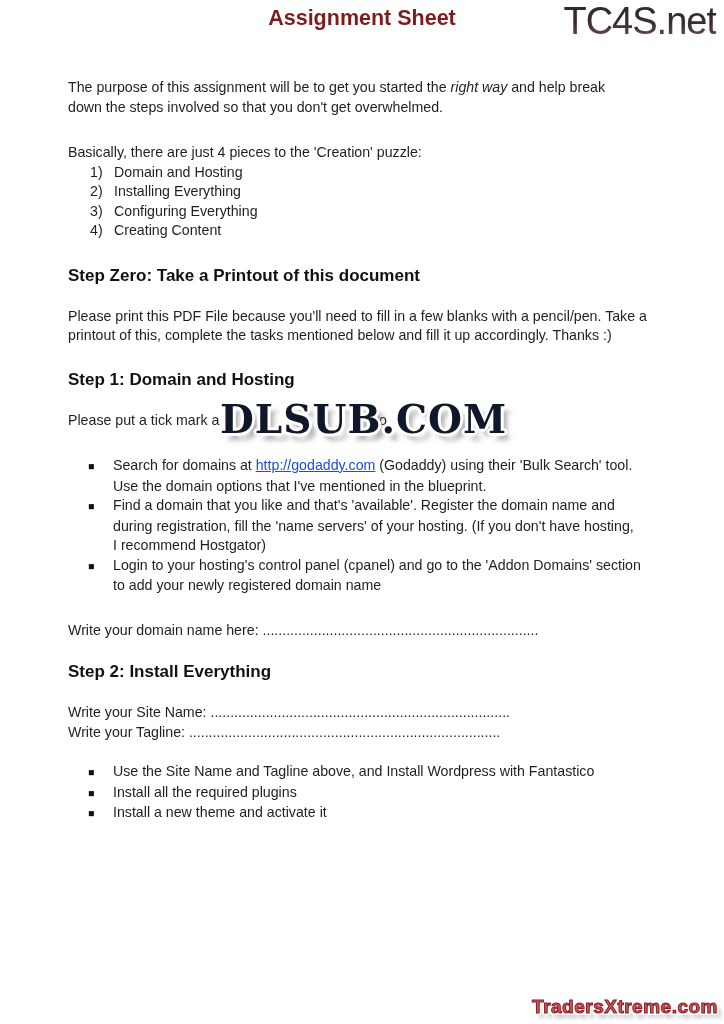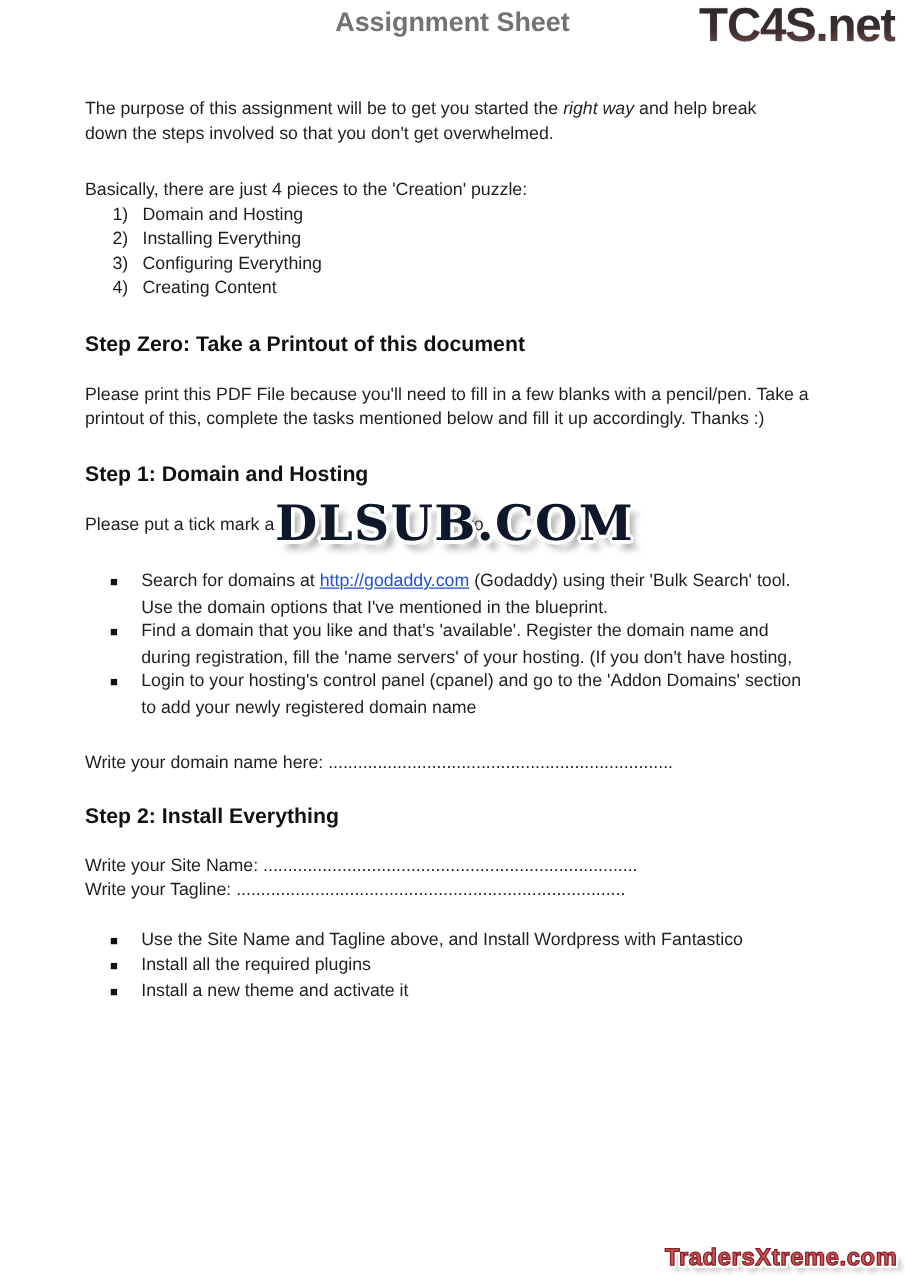--- a/index.html
+++ b/index.html
@@ -7,34 +7,34 @@
     position:relative;
     width:724px;height:1024px;
     background:#ffffff;
     font-family:"Liberation Sans",sans-serif;
     color:#1f1f1f;
     overflow:hidden;
   }
   
   .tc4s{
     position:absolute;top:0px;right:8px;
-    font-size:38px;font-weight:700;letter-spacing:-1px;
+    font-size:38px;font-weight:400;letter-spacing:-1px;
     background:linear-gradient(180deg,#2c2c2c 15%,#3c3030 55%,#7c5454 85%,#8f6a6a 100%);
     -webkit-background-clip:text;background-clip:text;
     -webkit-text-fill-color:transparent;
     text-shadow:0 0 1px rgba(60,40,40,0.25);
   }
   
   .title{
     margin:70px 0 0 0;text-align:center;
     font-size:24.5px;font-weight:400;color:#161616;line-height:30px;
   }
   .subtitle{
     margin:5px 0 0 0;text-align:center;
-    font-size:21.5px;font-weight:700;color:#737373;line-height:27px;
+    font-size:21.5px;font-weight:700;color:#7f1d1d;line-height:27px;
   }
   
   .bodycol{padding:0 50px 0 68px;font-size:14.2px;margin-top:40px;}
   .line{line-height:19.5px;white-space:nowrap;}
   .heading{font-size:17px;font-weight:700;color:#111;line-height:22px;white-space:nowrap;}
   em{font-style:italic;}
   a.doc-link{color:#1d4ed8;text-decoration:underline;}
   
   .numrow{display:flex;margin-left:22px;}
   .nummark{width:24px;flex:none;line-height:19.5px;}
@@ -133,20 +133,21 @@
       <div class="bulrow">
         <span class="bulmark">■</span>
         <span class="line"><span>Search for domains at </span><a href="#" class="doc-link">http://godaddy.com</a><span> (Godaddy) using their 'Bulk Search' tool.</span></span>
       </div>
       <div class="line bulcont">Use the domain options that I've mentioned in the blueprint.</div>
       <div class="bulrow">
         <span class="bulmark">■</span>
         <span class="line">Find a domain that you like and that's 'available'. Register the domain name and</span>
       </div>
       <div class="line bulcont">during registration, fill the 'name servers' of your hosting. (If you don't have hosting,</div>
+      <div class="line bulcont">I recommend Hostgator)</div>
       <div class="bulrow">
         <span class="bulmark">■</span>
         <span class="line">Login to your hosting's control panel (cpanel) and go to the 'Addon Domains' section</span>
       </div>
       <div class="line bulcont">to add your newly registered domain name</div>
     </div>
 
     <div class="line mt-writedomain">Write your domain name here: ......................................................................</div>
 
     <div class="heading mt-step2">Step 2: Install Everything</div>

